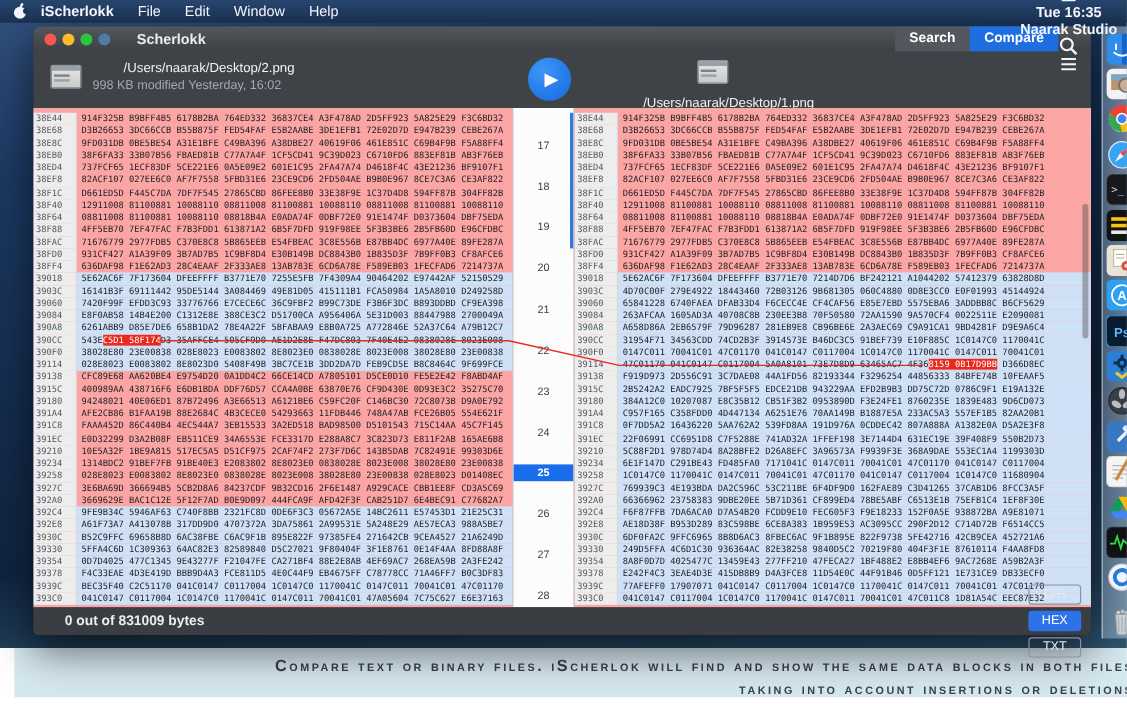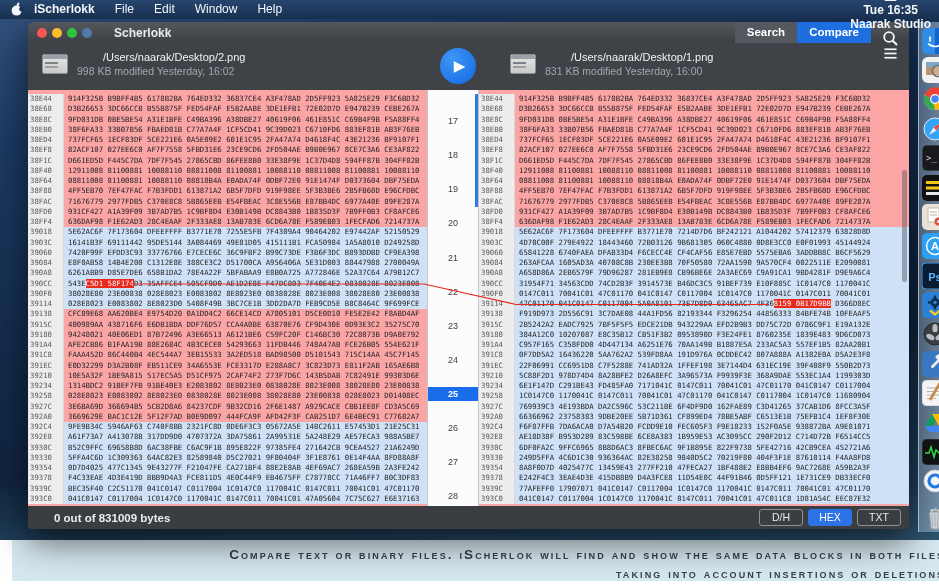--- a/index.html
+++ b/index.html
@@ -28,21 +28,21 @@
   .window{position:absolute;left:28px;top:22px;width:881px;height:507px;
     border-radius:6px 6px 4px 4px;box-shadow:0 14px 34px rgba(0,0,0,.55);z-index:20;
     background:#3f4247;}
   .titlebar{position:absolute;left:0;top:0;width:100%;height:21px;border-radius:6px 6px 0 0;
     background:linear-gradient(180deg,#54575c,#3c3f44);display:flex;align-items:center;}
   .lights{display:flex;gap:5px;margin-left:9px;}
   .light{width:10px;height:10px;border-radius:50%;}
   .l-red{background:#f7574e;}   .l-yellow{background:#fbbd2e;}
   .l-green{background:#2cc53d;} .l-blue{background:#4e7ca8;}
   .win-title{color:#ececec;font-size:12px;font-weight:bold;margin-left:22px;}
-  .segctrl{position:absolute;right:38px;top:0;height:21px;display:flex;}
+  .segctrl{position:absolute;right:27px;top:0;height:21px;display:flex;}
   .seg{height:21px;line-height:21px;padding:0 12px;font-size:11.5px;font-weight:bold;color:#fff;}
   .seg-search{background:#54575d;border-radius:3px 0 0 0;}
   .seg-compare{background:#1e6ee0;}
 
   
   .fileheader{position:absolute;left:0;top:21px;width:100%;height:47px;background:#3f4247;}
   .fentry{position:absolute;top:7px;display:flex;align-items:center;gap:9px;}
   .fentry .fpath{color:#f0f2f4;font-size:11px;line-height:15px;margin-left:26px;}
   .fentry .fmeta{color:#a2a8b0;font-size:10.5px;line-height:13px;}
   .ficon{width:24px;height:18px;background:linear-gradient(180deg,#e7e7e7,#c9c9c9);
@@ -70,21 +70,21 @@
   .numitem.sel{background:#1a6dea;color:#fff;font-weight:bold;}
   .diffmap{position:absolute;right:0px;top:4px;width:3px;height:113px;background:#2f7ae0;}
   .scrollthumb{position:absolute;right:2px;top:80px;width:5px;height:112px;border-radius:3px;background:rgba(70,74,80,.42);}
   .connector{position:absolute;left:0;top:0;width:881px;height:416px;pointer-events:none;}
 
   
   .statusbar{position:absolute;left:0;top:484px;width:100%;height:23px;background:#3a3d42;
     border-radius:0 0 4px 4px;display:flex;align-items:center;color:#ecedef;font-size:11.5px;}
   .sb-left{margin-left:26px;white-space:nowrap;font-weight:bold;}
   .sb-msg{position:absolute;left:0;right:0;text-align:center;font-size:12px;}
-  .sb-btns{margin-left:auto;margin-right:8px;display:flex;gap:5px;z-index:2;}
+  .sb-btns{margin-left:auto;margin-right:8px;display:flex;gap:5px;z-index:2;flex-direction:column;}
   .sb-btn{min-width:30px;text-align:center;padding:1px 6px;border:1px solid #8e9299;border-radius:3px;
     font-size:10.5px;color:#e8eaec;background:transparent;line-height:13px;}
   .sb-btn.active{background:#2e72e8;border-color:#2e72e8;color:#fff;}
 
   
   .dock{position:absolute;right:0;top:22px;width:33px;height:510px;z-index:30;
     background:linear-gradient(90deg,rgba(170,195,220,.40),rgba(200,220,240,.55));
     border-left:1px solid rgba(255,255,255,.35);display:flex;flex-direction:column;align-items:center;padding-top:4px;box-sizing:border-box;}
   .dock-icon{width:26px;height:26px;margin:1.7px 0;position:relative;flex:0 0 auto;}
   .dock-icon svg{width:26px;height:26px;display:block;}
@@ -177,21 +177,21 @@
       <div class="fentry" style="left:14px;">
         <span class="ficon"></span>
         <span>
           <div class="fpath">/Users/naarak/Desktop/2.png</div>
           <div class="fmeta">998 KB modified Yesterday, 16:02</div>
         </span>
       </div>
       <div class="playbtn">
           <span>▶</span>
         </div>
-      <div class="fentry" style="left:482px;">
+      <div class="fentry" style="left:482px;flex-direction:column;">
         <span class="ficon"></span>
         <span>
           <div class="fpath">/Users/naarak/Desktop/1.png</div>
           <div class="fmeta">831 KB modified Yesterday, 16:00</div>
         </span>
       </div>
     </div>
 
     <div class="hextable">
       <div class="pane pane-left" id="left-pane">

